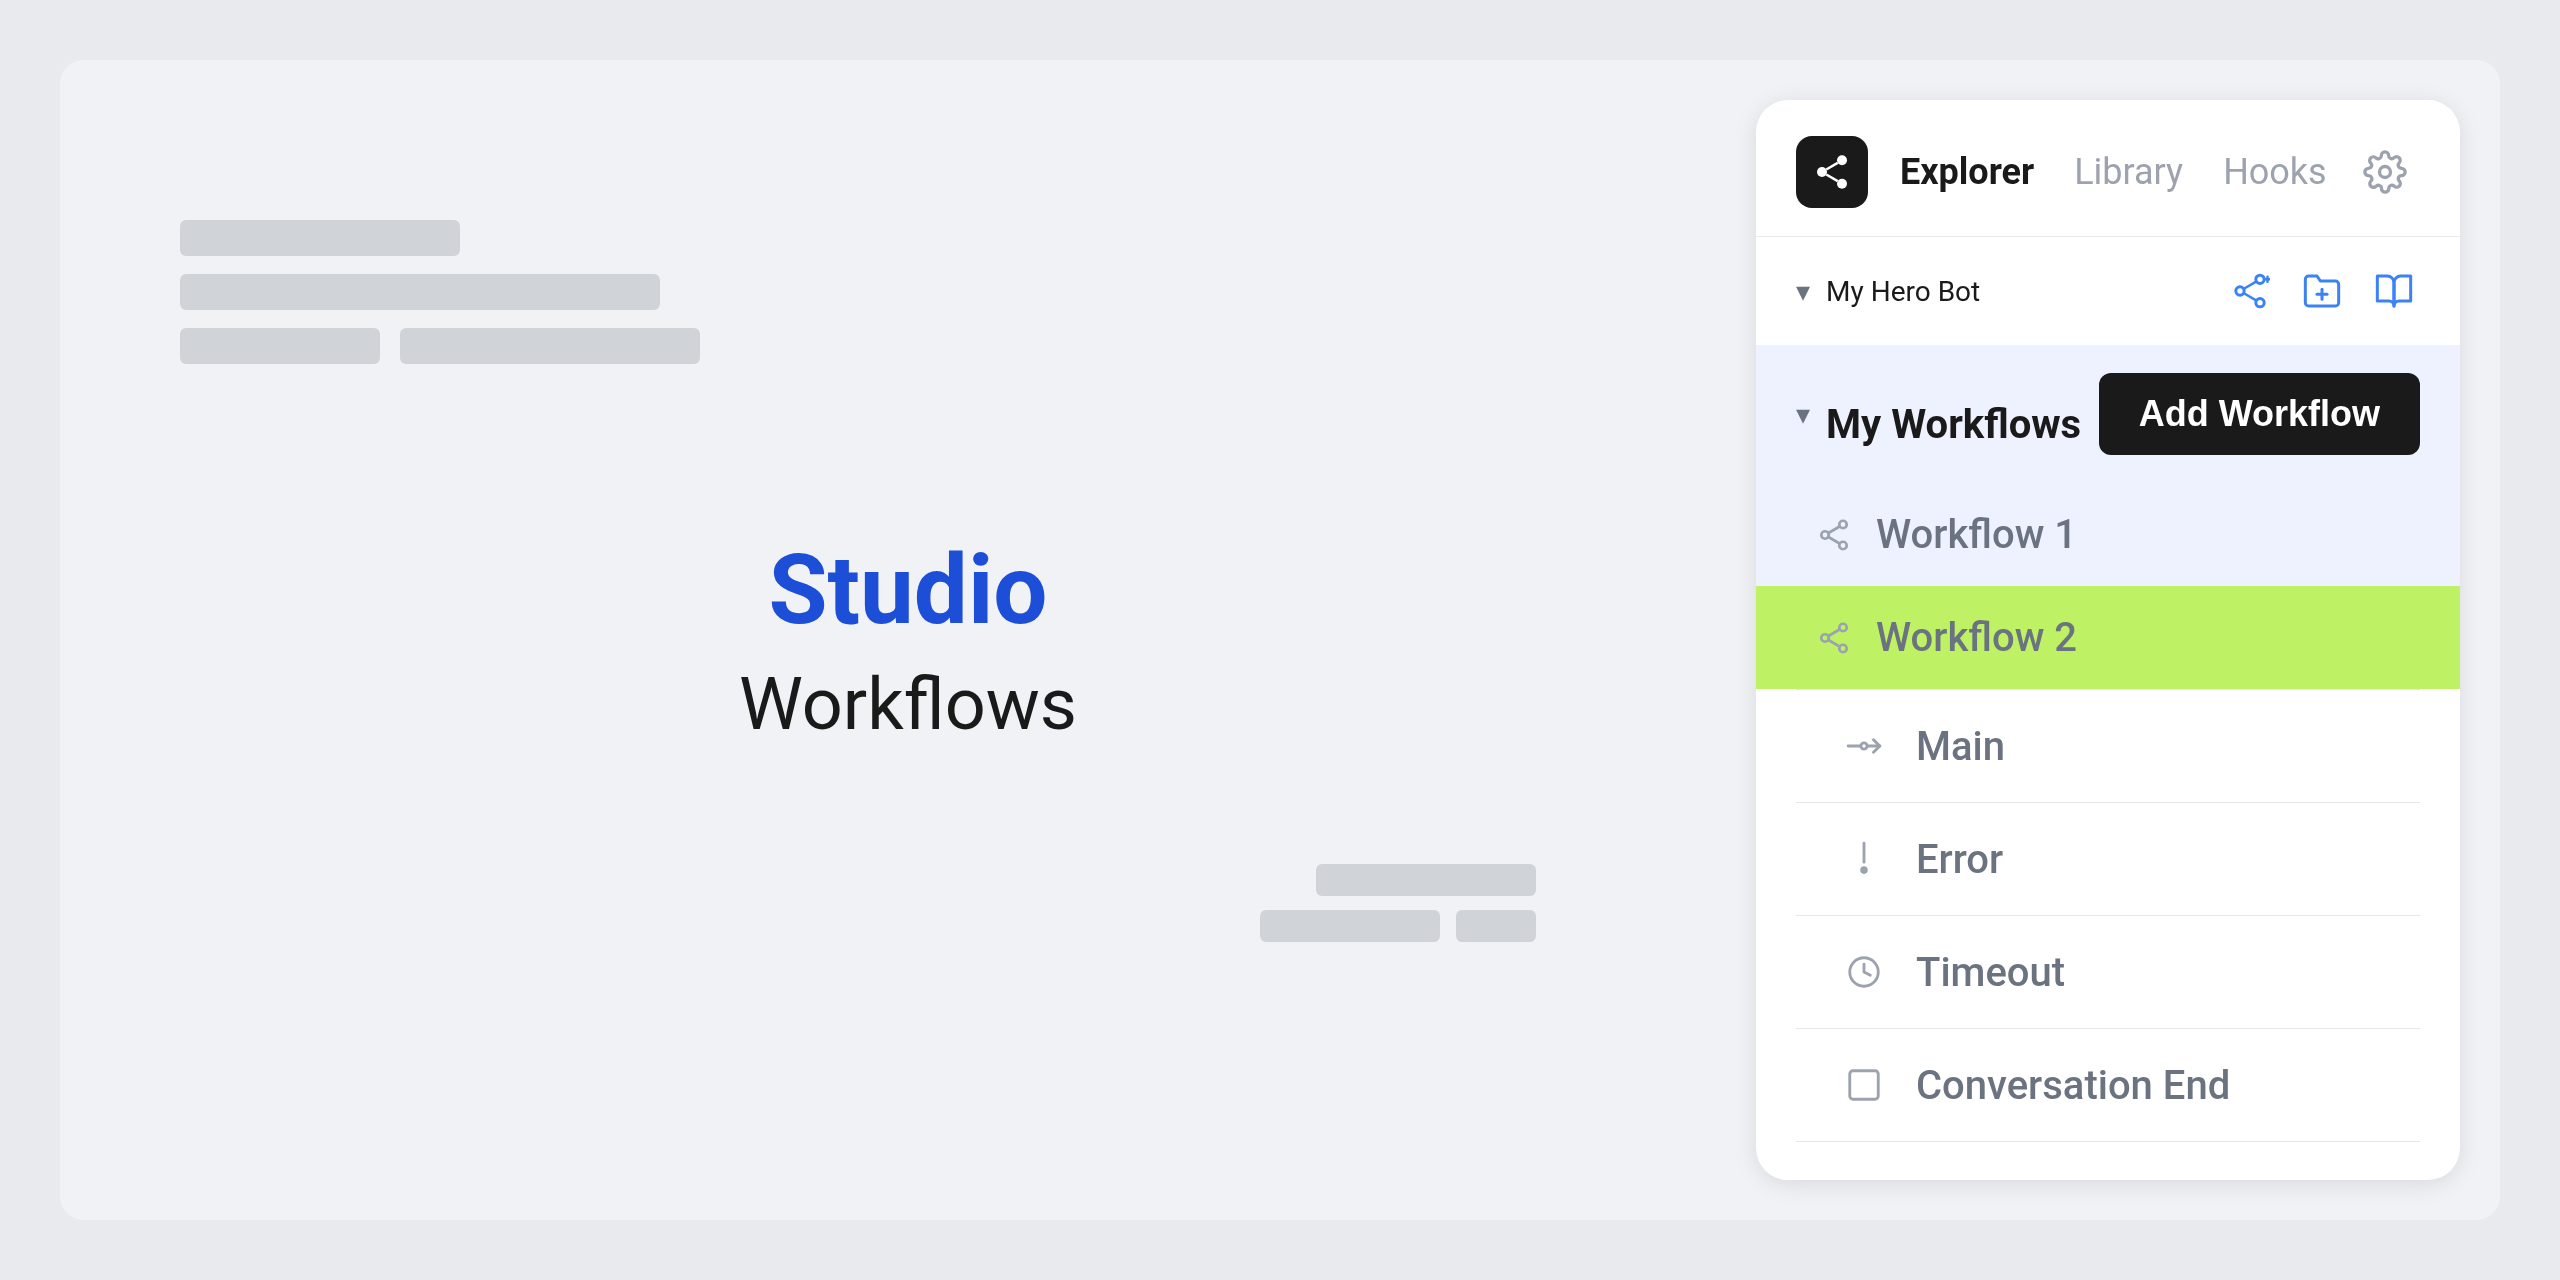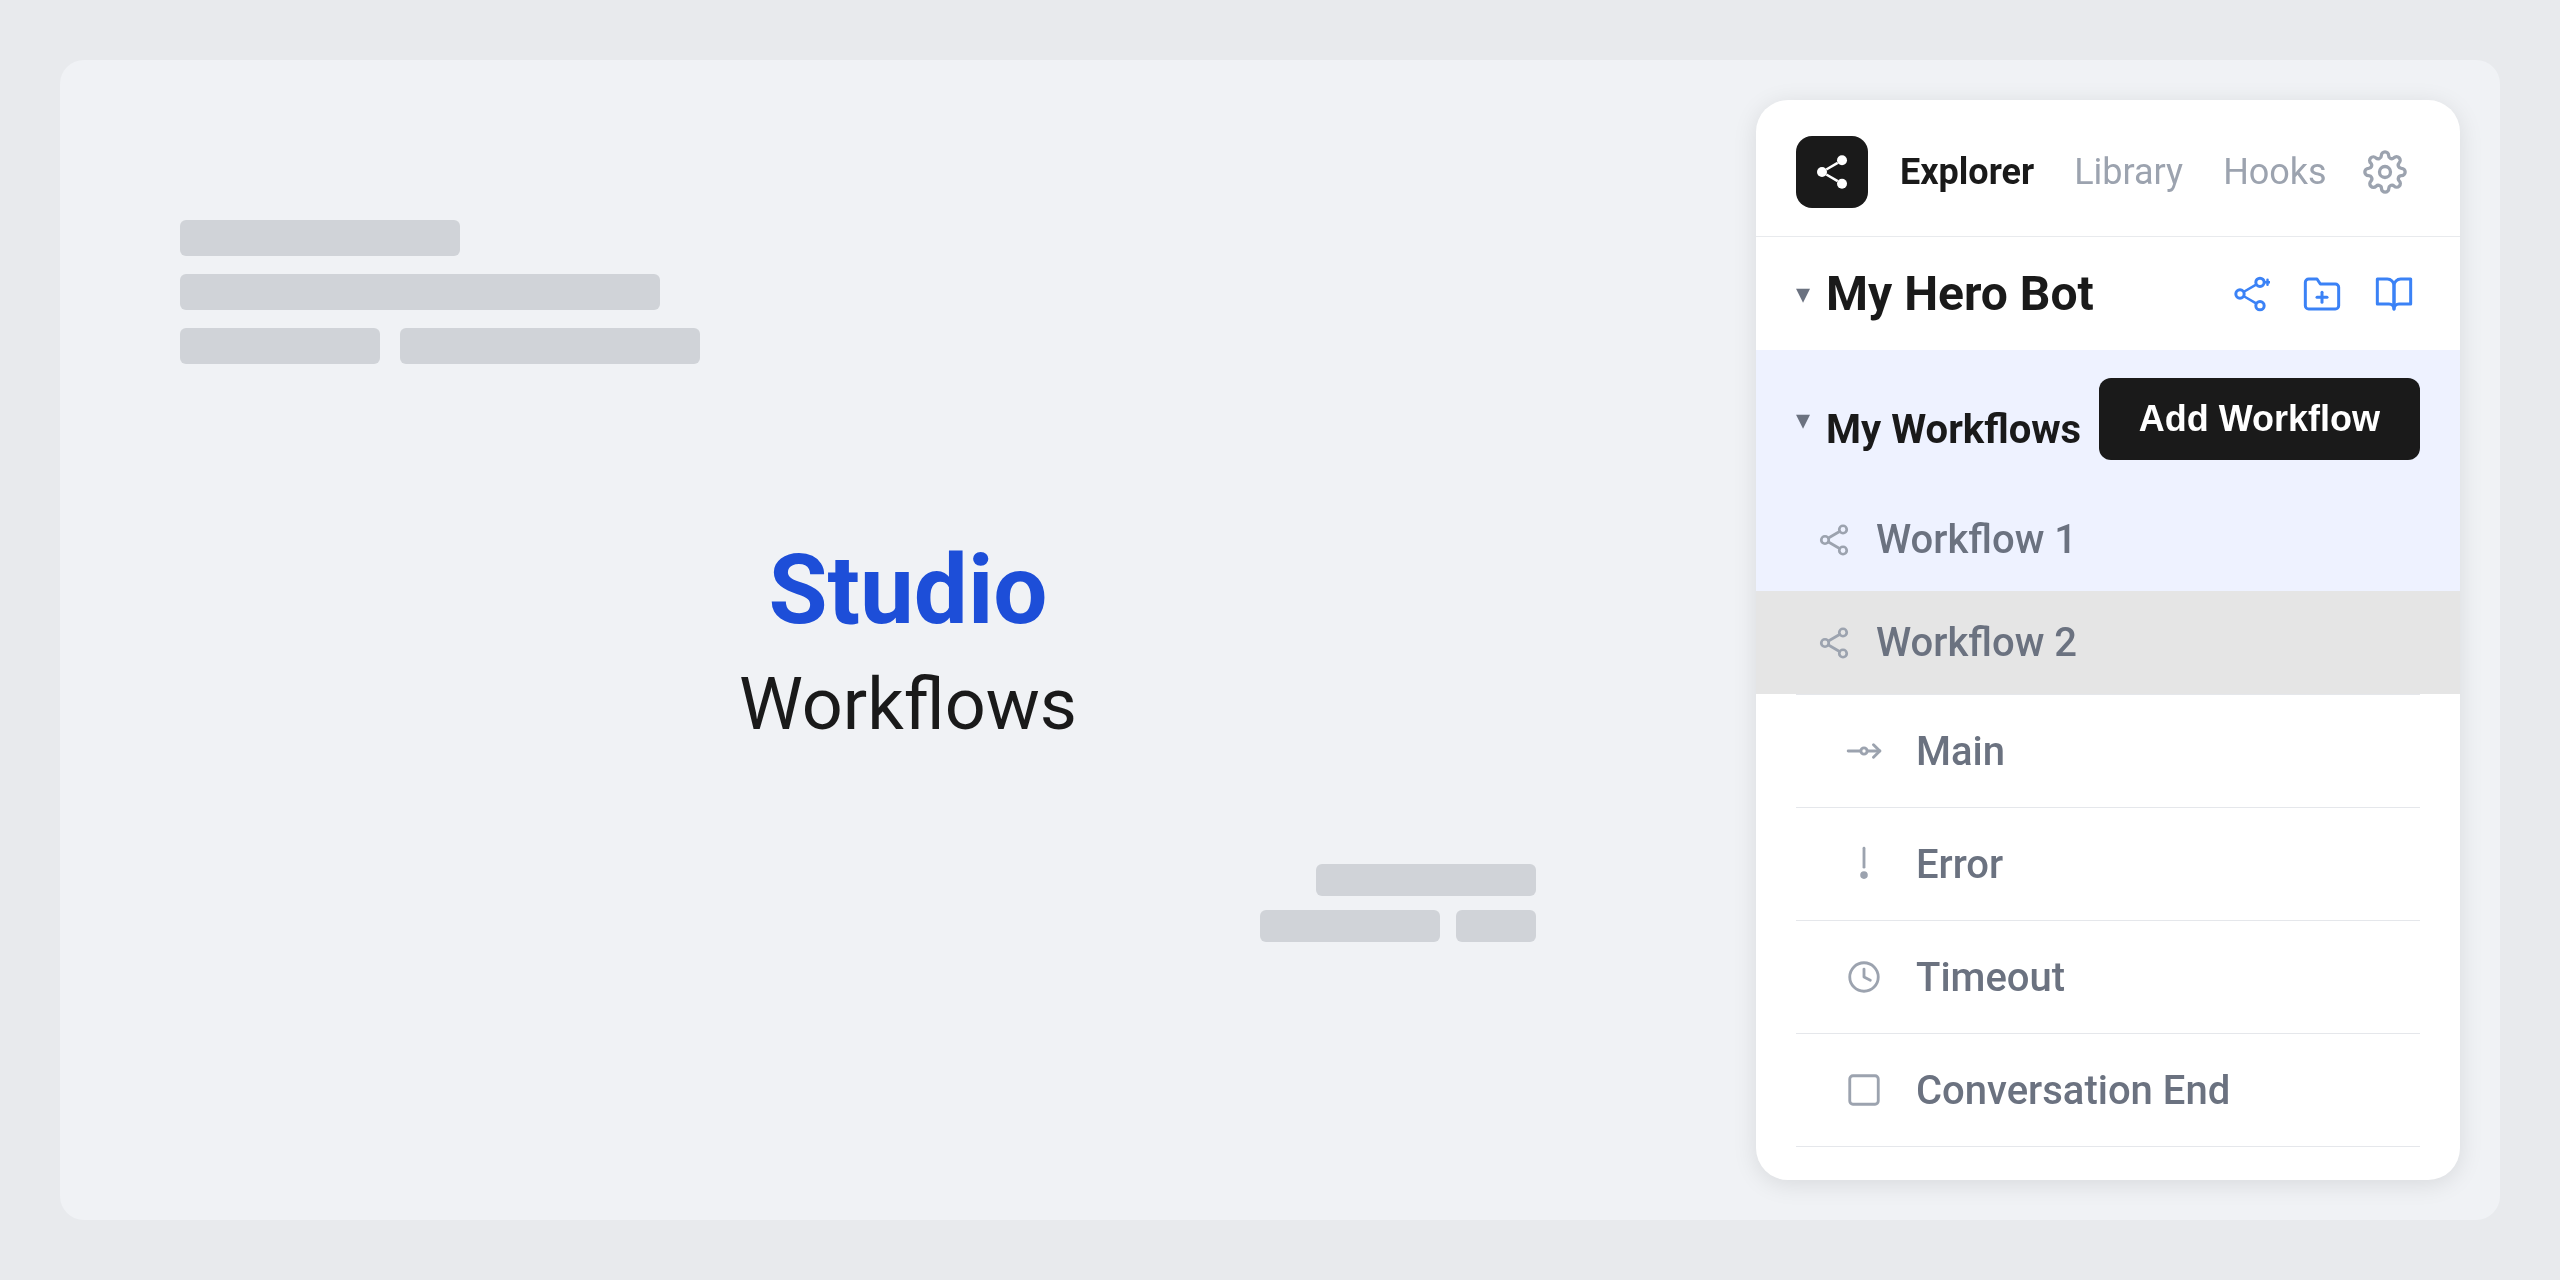--- a/index.html
+++ b/index.html
@@ -153,22 +153,22 @@
       gap: 16px;
       flex: 1;
     }
 
     .chevron-icon {
       font-size: 28px;
       color: #6b7280;
     }
 
     .bot-name {
-      font-size: 48px;
-      font-weight: 700;
+      font-size: 28px;
+      font-weight: 400;
       color: #1a1a1a;
     }
 
     .bot-actions {
       display: flex;
       align-items: center;
       gap: 20px;
     }
 
     .bot-action-btn {
@@ -222,21 +222,21 @@
     
     .workflow-item {
       display: flex;
       align-items: center;
       padding: 28px 56px;
       gap: 20px;
       cursor: pointer;
     }
 
     .workflow-item.selected {
-      background: #e5e5e5;
+      background: #bef264;
     }
 
     .workflow-icon {
       display: flex;
       align-items: center;
       justify-content: center;
       width: 44px;
       height: 44px;
       flex-shrink: 0;
     }

